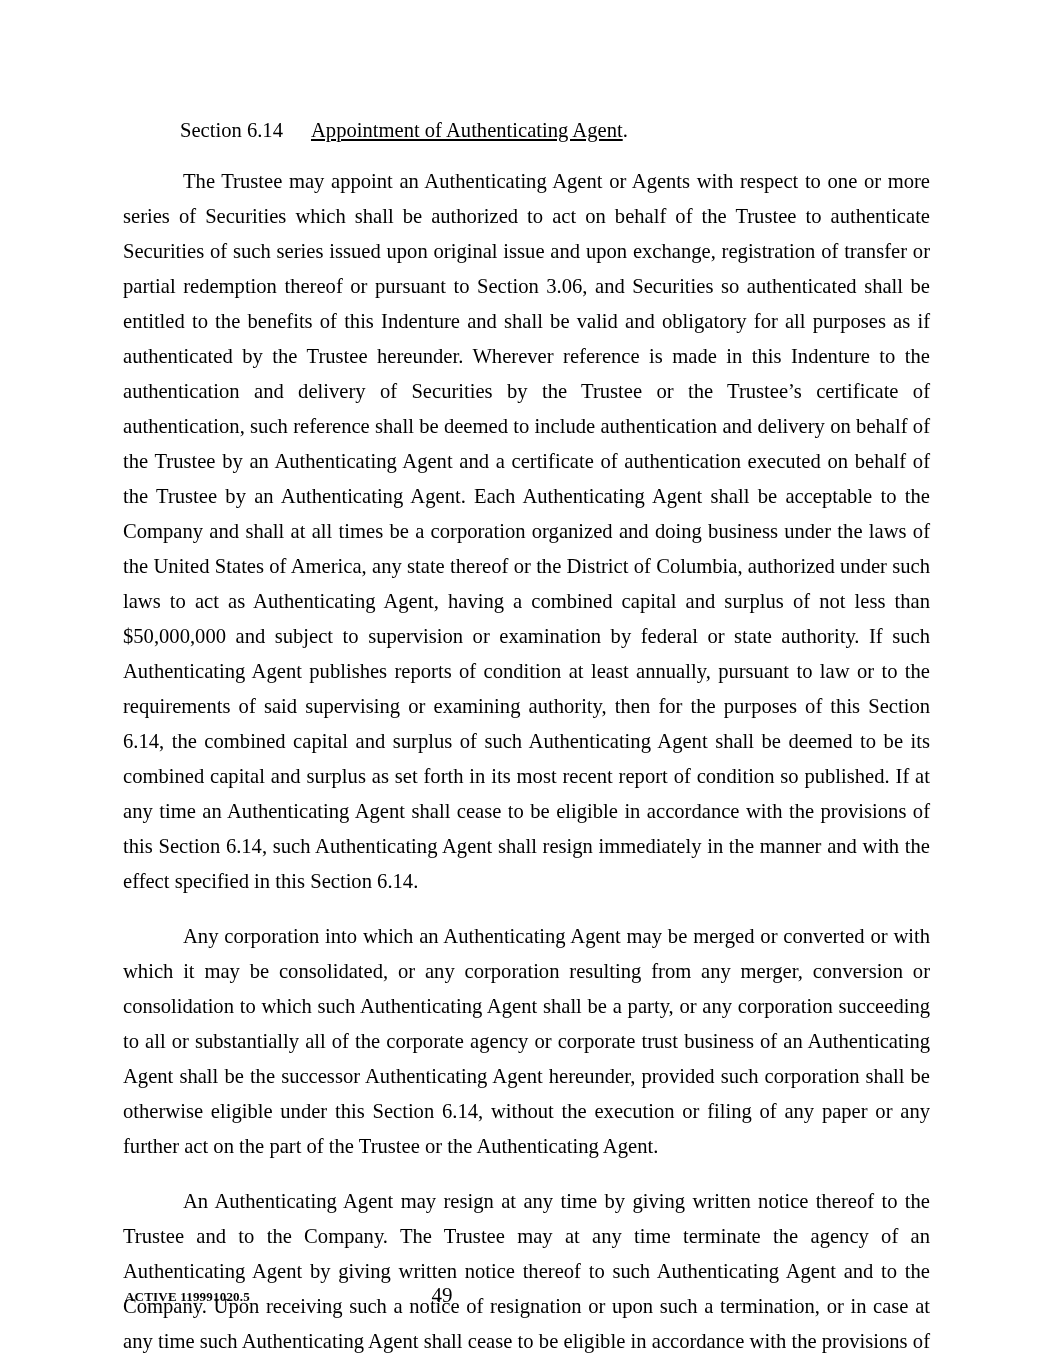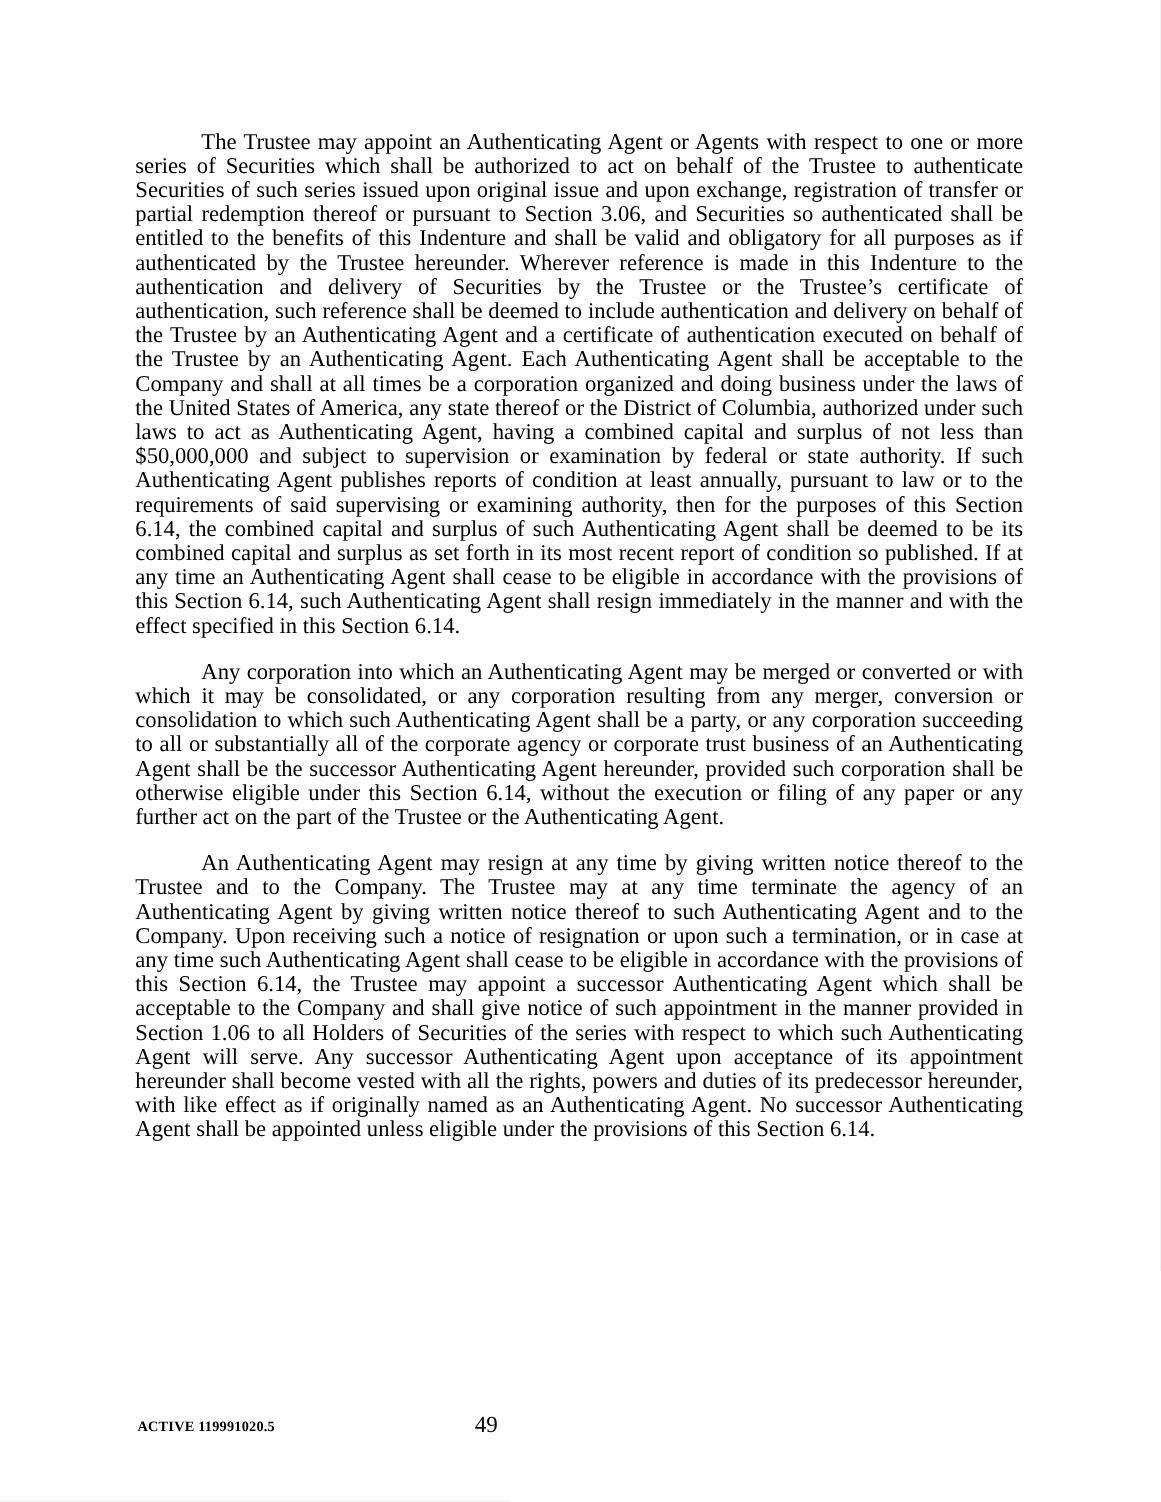--- a/index.html
+++ b/index.html
@@ -31,21 +31,21 @@
   }
   .tab-gap {
     display: inline-block;
     width: 28px;
   }
   .underlined {
     text-decoration: underline;
   }
   .body-para {
     font-size: 20.6px;
-    line-height: 22px;
+    line-height: 35px;
     text-align: justify;
     text-indent: 60px;
     margin: 0 0 20px 0;
   }
   .body-para.last {
     margin-bottom: 0;
   }
   .doc-id {
     position: absolute;
     left: 125px;
@@ -63,20 +63,21 @@
     text-align: center;
     font-size: 21px;
     line-height: 22px;
   }
 </style>
 </head>
 <body>
 
 <div class="page">
   <div class="content">
+    <h1 class="heading"><span>Section 6.14</span><span class="tab-gap"></span><span class="underlined">Appointment of Authenticating Agent</span><span>.</span></h1>
 
     <p class="body-para">The Trustee may appoint an Authenticating Agent or Agents with respect to one or more series of Securities which shall be authorized to act on behalf of the Trustee to authenticate Securities of such series issued upon original issue and upon exchange, registration of transfer or partial redemption thereof or pursuant to Section 3.06, and Securities so authenticated shall be entitled to the benefits of this Indenture and shall be valid and obligatory for all purposes as if authenticated by the Trustee hereunder.  Wherever reference is made in this Indenture to the authentication and delivery of Securities by the Trustee or the Trustee’s certificate of authentication, such reference shall be deemed to include authentication and delivery on behalf of the Trustee by an Authenticating Agent and a certificate of authentication executed on behalf of the Trustee by an Authenticating Agent.  Each Authenticating Agent shall be acceptable to the Company and shall at all times be a corporation organized and doing business under the laws of the United States of America, any state thereof or the District of Columbia, authorized under such laws to act as Authenticating Agent, having a combined capital and surplus of not less than $50,000,000 and subject to supervision or examination by federal or state authority.  If such Authenticating Agent publishes reports of condition at least annually, pursuant to law or to the requirements of said supervising or examining authority, then for the purposes of this Section 6.14, the combined capital and surplus of such Authenticating Agent shall be deemed to be its combined capital and surplus as set forth in its most recent report of condition so published.  If at any time an Authenticating Agent shall cease to be eligible in accordance with the provisions of this Section 6.14, such Authenticating Agent shall resign immediately in the manner and with the effect specified in this Section 6.14.</p>
 
     <p class="body-para">Any corporation into which an Authenticating Agent may be merged or converted or with which it may be consolidated, or any corporation resulting from any merger, conversion or consolidation to which such Authenticating Agent shall be a party, or any corporation succeeding to all or substantially all of the corporate agency or corporate trust business of an Authenticating Agent shall be the successor Authenticating Agent hereunder, provided such corporation shall be otherwise eligible under this Section 6.14, without the execution or filing of any paper or any further act on the part of the Trustee or the Authenticating Agent.</p>
 
     <p class="body-para last">An Authenticating Agent may resign at any time by giving written notice thereof to the Trustee and to the Company.  The Trustee may at any time terminate the agency of an Authenticating Agent by giving written notice thereof to such Authenticating Agent and to the Company.  Upon receiving such a notice of resignation or upon such a termination, or in case at any time such Authenticating Agent shall cease to be eligible in accordance with the provisions of this Section 6.14, the Trustee may appoint a successor Authenticating Agent which shall be acceptable to the Company and shall give notice of such appointment in the manner provided in Section 1.06 to all Holders of Securities of the series with respect to which such Authenticating Agent will serve.  Any successor Authenticating Agent upon acceptance of its appointment hereunder shall become vested with all the rights, powers and duties of its predecessor hereunder, with like effect as if originally named as an Authenticating Agent.  No successor Authenticating Agent shall be appointed unless eligible under the provisions of this Section 6.14.</p>
   </div>
 
   <span class="doc-id">ACTIVE 119991020.5</span>
   <span class="page-num">49</span>

